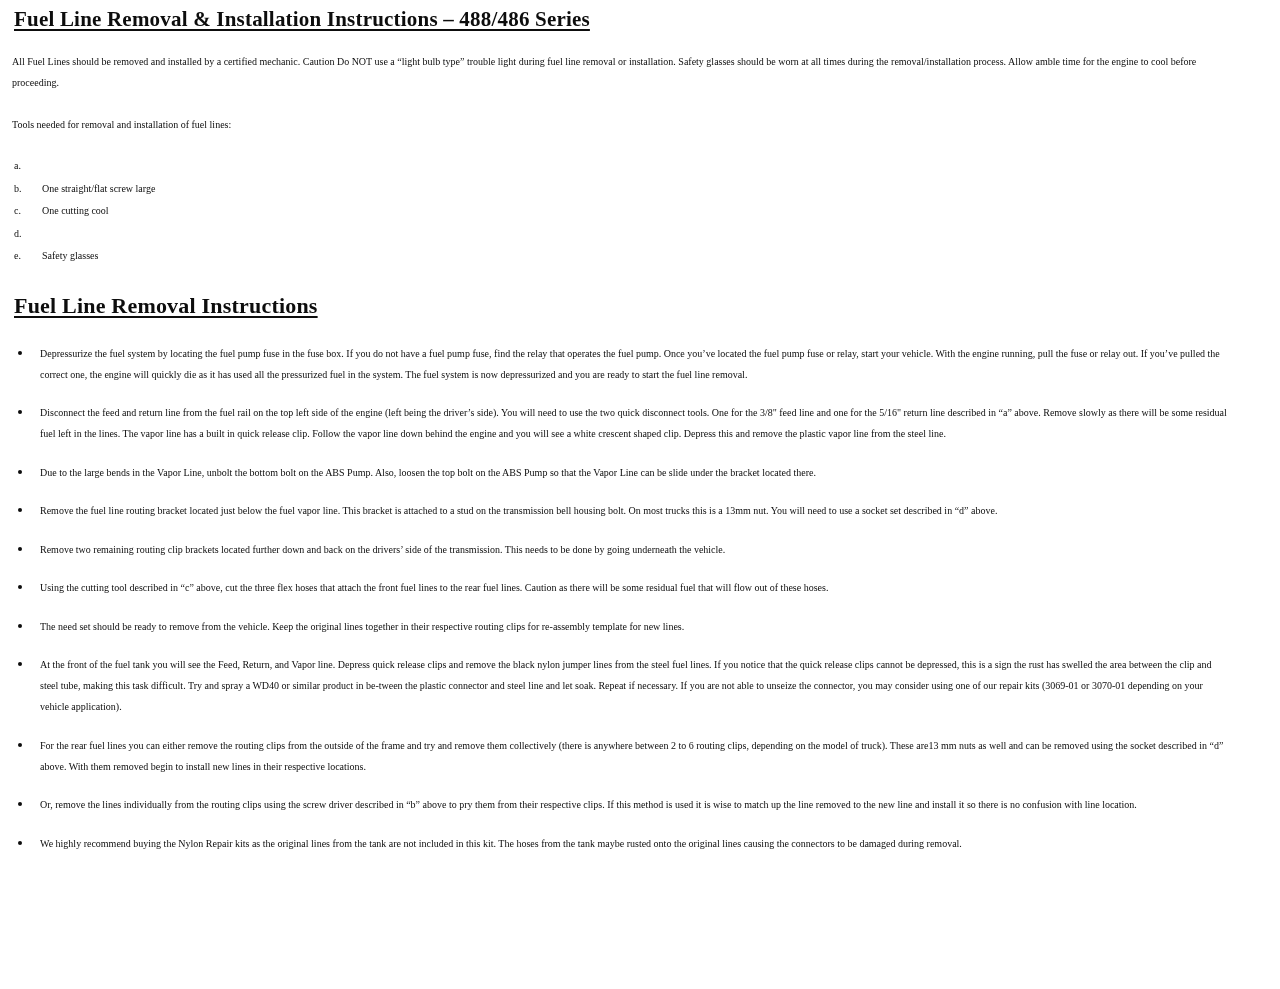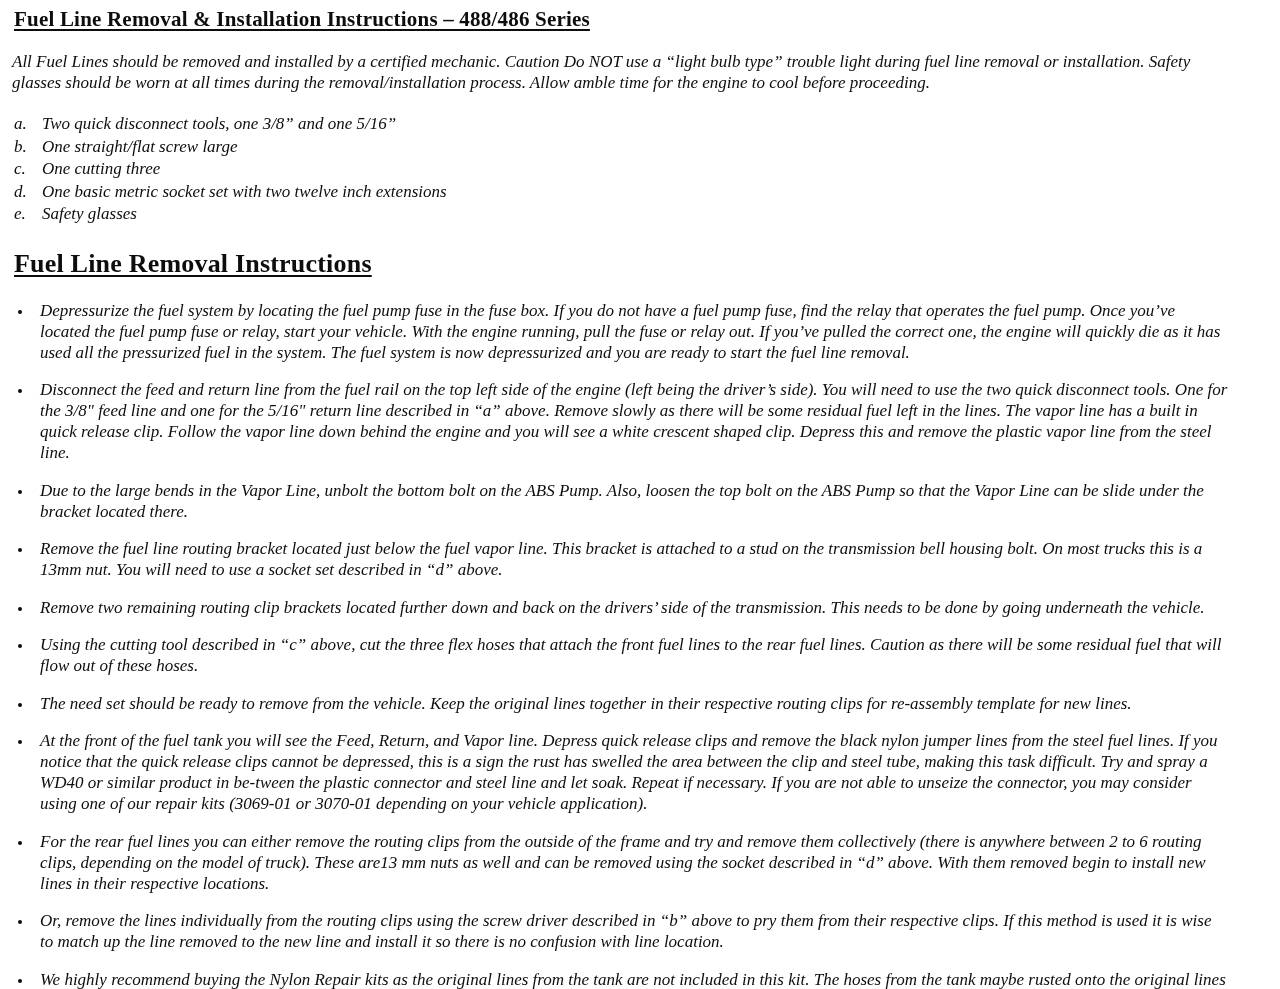--- a/index.html
+++ b/index.html
@@ -24,23 +24,22 @@
     font-size: 21px;
     font-weight: bold;
     line-height: 26px;
     margin: 2px 0 0 2px;
     text-decoration: underline;
     text-decoration-thickness: 2px;
     text-underline-offset: 3px;
     letter-spacing: 0.2px;
   }
   .body-text {
-    font-size: 17px;
+    font-size: 10px;
     line-height: 21px;
-    font-style: italic;
   }
   .intro {
     margin: 19px 0 0 0;
   }
   .tools-intro {
     margin: 21px 0 0 0;
   }
   .tools-list {
     margin: 20px 0 0 0;
     padding: 0;
@@ -49,21 +48,21 @@
   .tool-item {
     display: flex;
     align-items: baseline;
     line-height: 22.5px;
   }
   .tool-letter {
     flex: 0 0 28px;
     padding-left: 2px;
   }
   .section-heading {
-    font-size: 26px;
+    font-size: 22px;
     font-weight: bold;
     line-height: 24px;
     margin: 26px 0 0 2px;
     text-decoration: underline;
     text-decoration-thickness: 2px;
     text-underline-offset: 3px;
     letter-spacing: 0.2px;
   }
   .steps-list {
     margin: 24px 0 12px 0;
@@ -80,37 +79,36 @@
 </style>
 </head>
 <body>
 
 <div class="page">
 
   <h1 class="doc-title">Fuel Line Removal &amp; Installation Instructions – 488/486 Series</h1>
 
   <p class="body-text intro">All Fuel Lines should be removed and installed by a certified mechanic. Caution Do NOT use a “light bulb type” trouble light during fuel line removal or installation. Safety glasses should be worn at all times during the removal/installation process. Allow amble time for the engine to cool before proceeding.</p>
 
+  <p class="body-text tools-intro">Tools needed for removal and installation of fuel lines:</p>
 
   <ul class="tools-list body-text">
     <li class="tool-item">
       <span class="tool-letter">a.</span>
-      <span class="tool-text">Two quick disconnect tools, one 3/8” and one 5/16”</span>
     </li>
     <li class="tool-item">
       <span class="tool-letter">b.</span>
       <span class="tool-text">One straight/flat screw large</span>
     </li>
     <li class="tool-item">
       <span class="tool-letter">c.</span>
-      <span class="tool-text">One cutting three</span>
+      <span class="tool-text">One cutting cool</span>
     </li>
     <li class="tool-item">
       <span class="tool-letter">d.</span>
-      <span class="tool-text">One basic metric socket set with two twelve inch extensions</span>
     </li>
     <li class="tool-item">
       <span class="tool-letter">e.</span>
       <span class="tool-text">Safety glasses</span>
     </li>
   </ul>
 
   <h2 class="section-heading">Fuel Line Removal Instructions</h2>
 
   <ul class="steps-list body-text">

